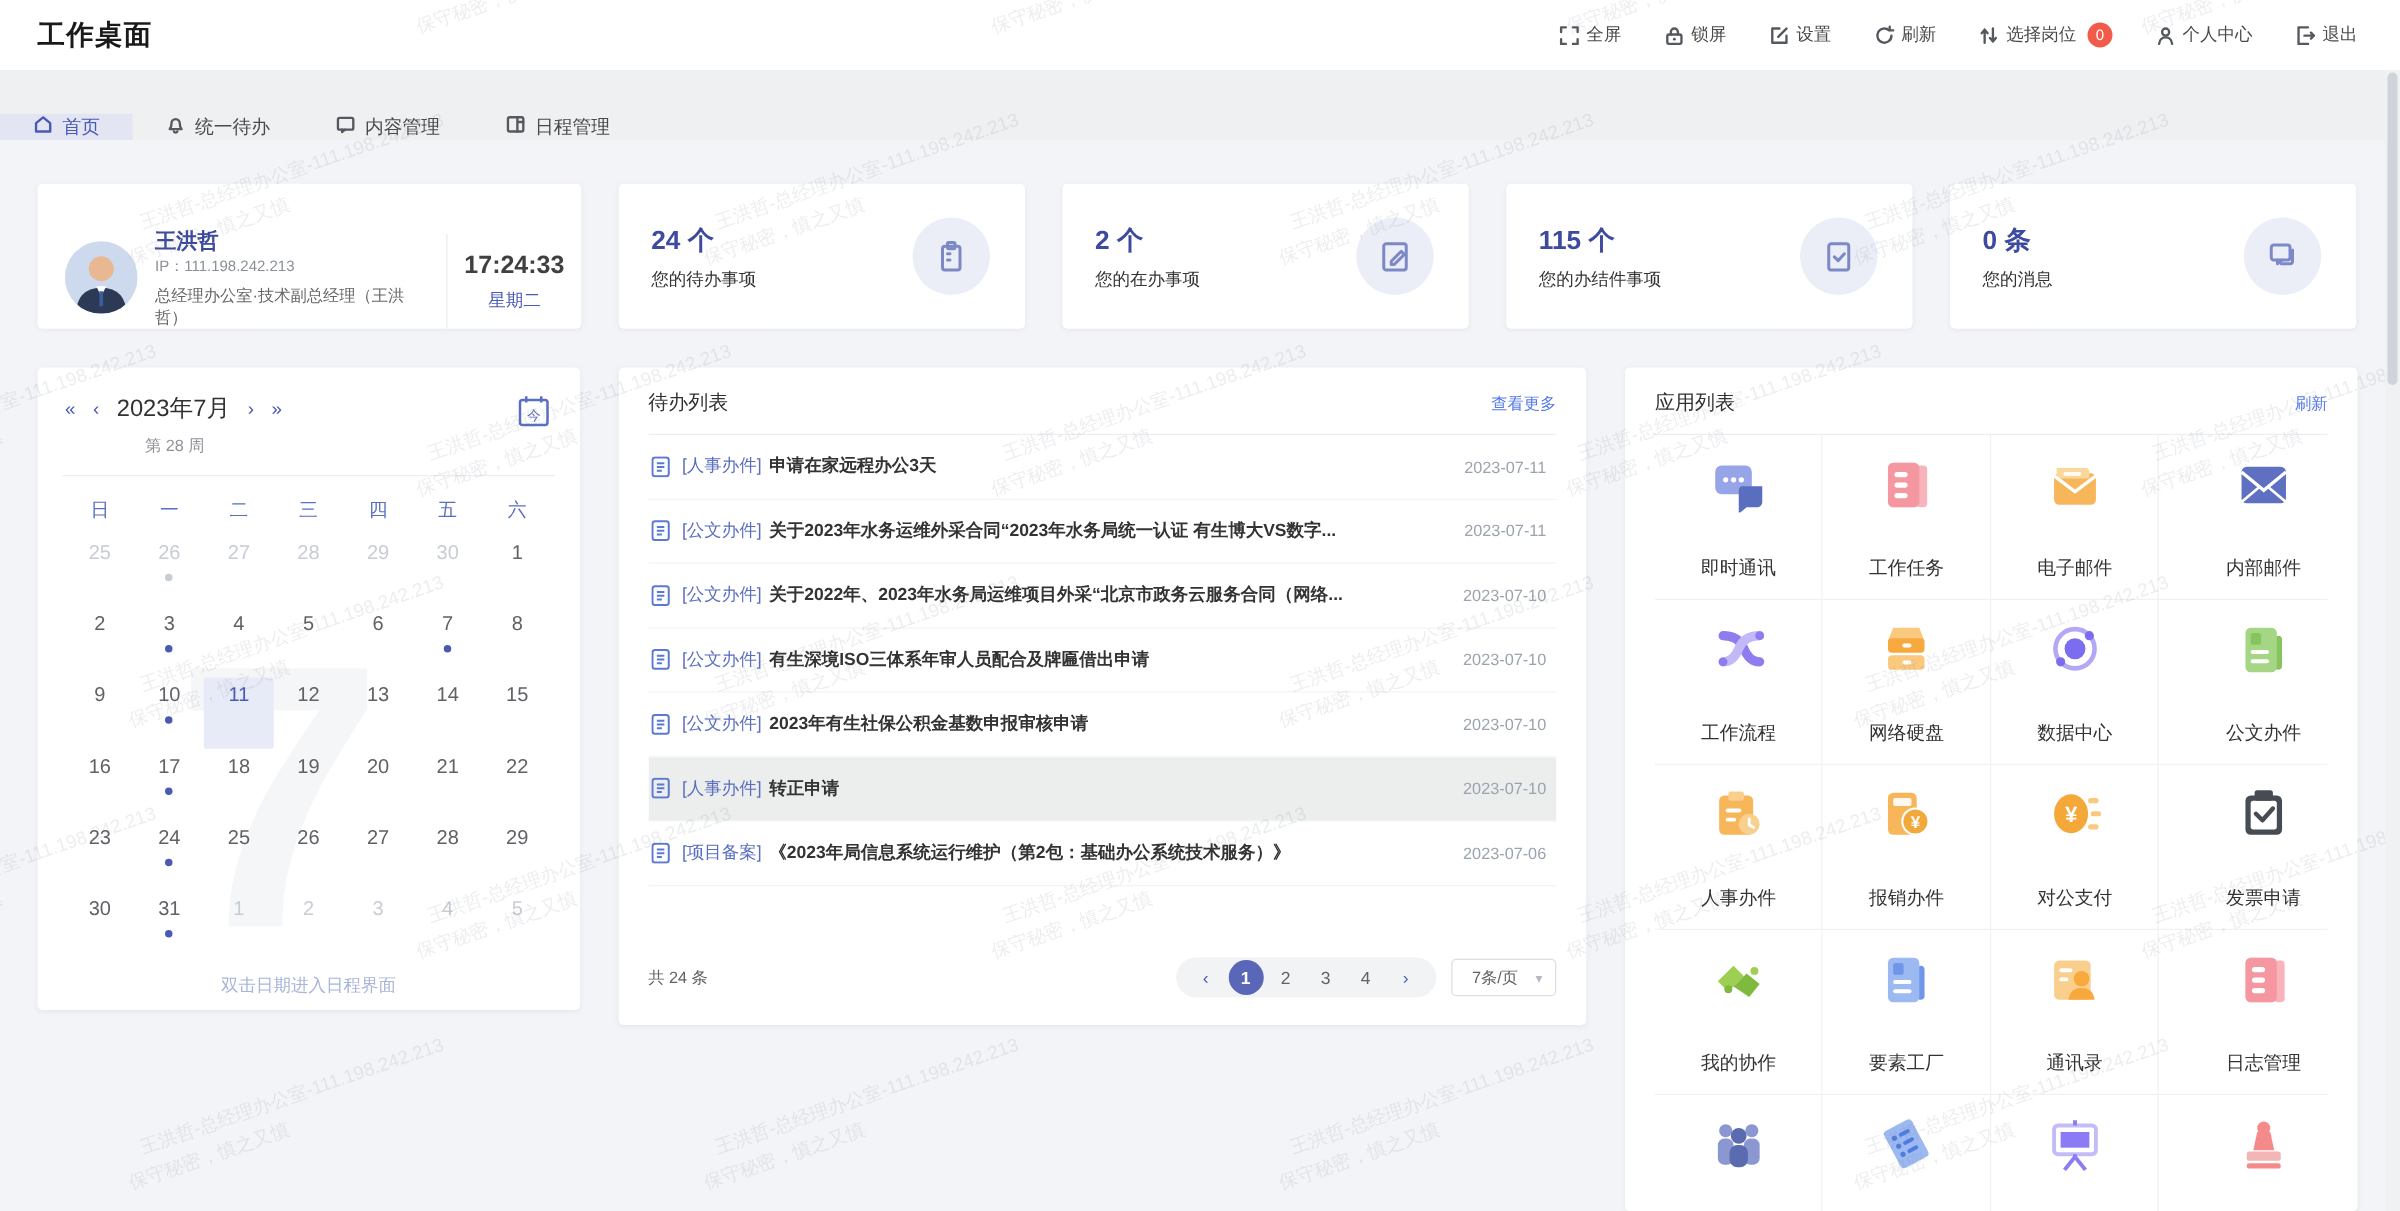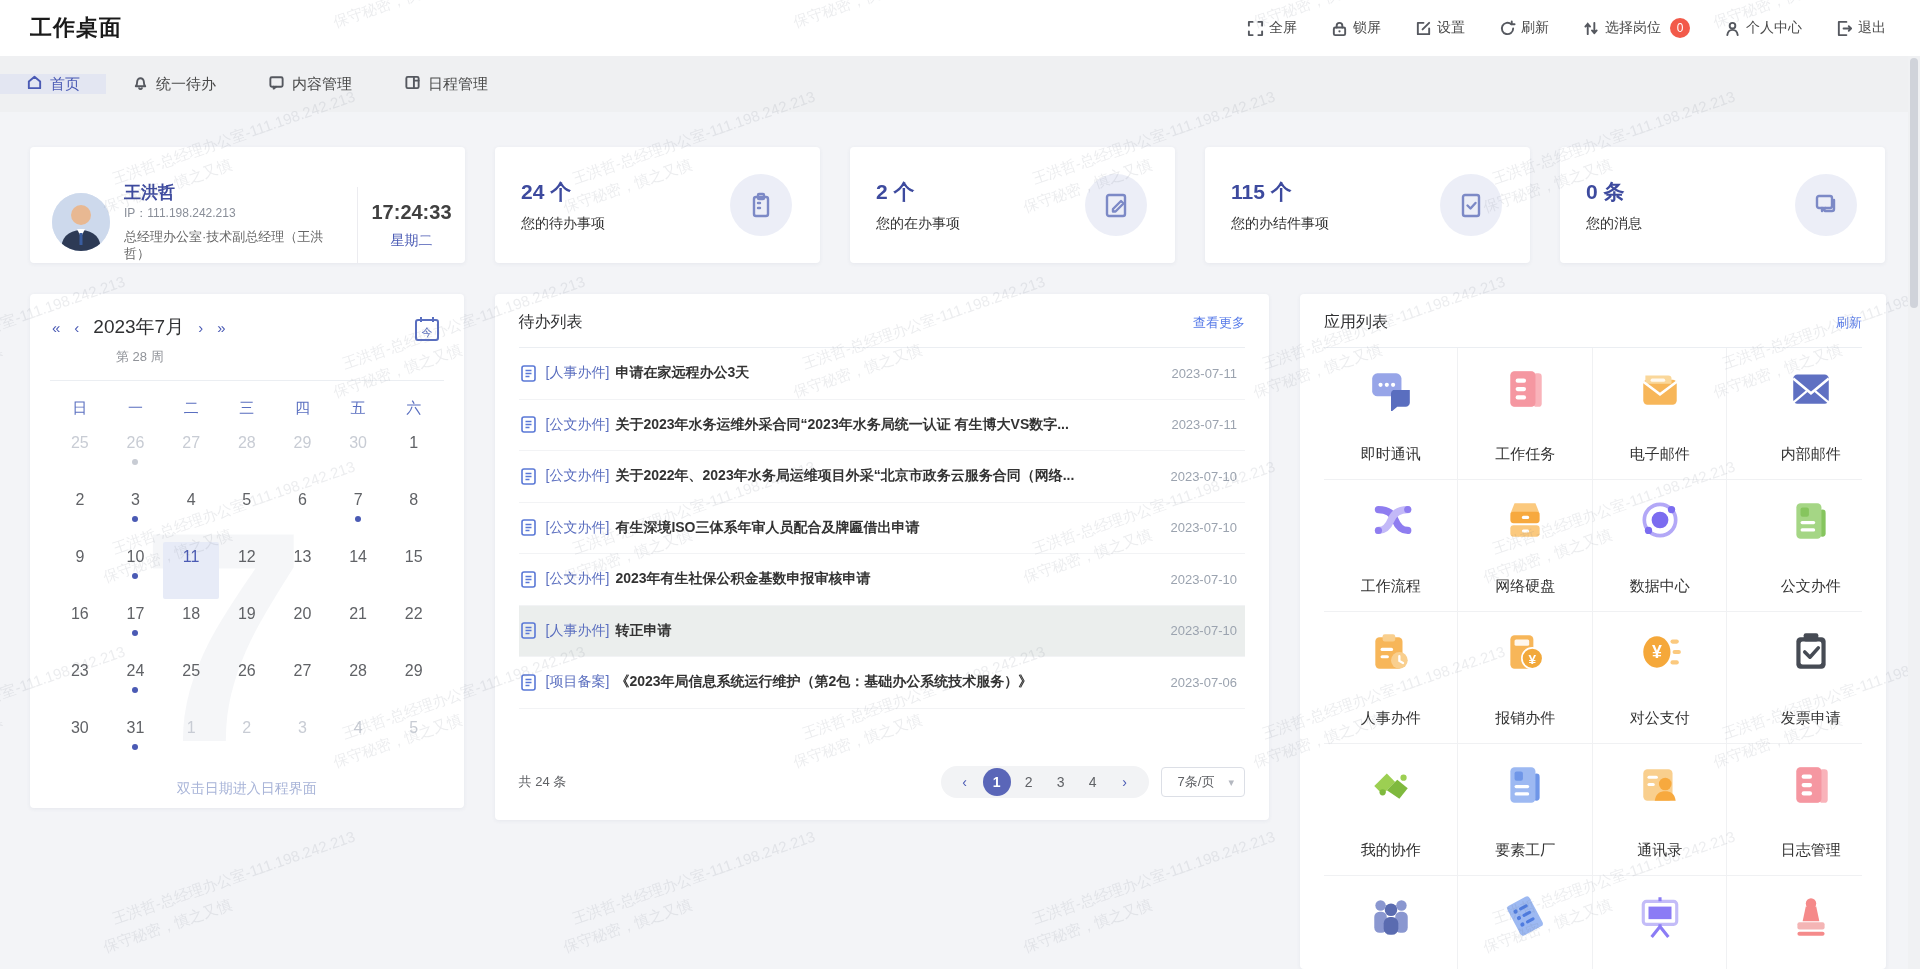--- a/index.html
+++ b/index.html
@@ -8,21 +8,21 @@
 
   
   .hdr { height:56px; background:#fff; display:flex; align-items:center; justify-content:space-between; padding:0 34px 0 30px; position:relative; z-index:2; }
   .hdr-title { font-size:22px; font-weight:bold; color:#1a1a1a; letter-spacing:1px; }
   .hdr-actions { display:flex; align-items:center; gap:34px; }
   .hdr-item { display:flex; align-items:center; gap:5px; font-size:14px; color:#4a4a4a; cursor:pointer; }
   .hdr-item svg { display:block; }
   .badge { background:#f25a4a; color:#fff; min-width:20px; height:20px; border-radius:50%; font-size:12px; display:inline-flex; align-items:center; justify-content:center; margin-left:4px; }
 
   
-  .tabbar { height:56px; background:#eff0f2; display:flex; align-items:center; position:relative; z-index:2; }
+  .tabbar { height:56px; background:#eff0f2; display:flex; align-items:flex-end; position:relative; z-index:2; }
   .tab { display:flex; align-items:center; gap:7px; padding:0 26px; font-size:15px; color:#4a4a4a; cursor:pointer; }
   .tab.active { background:#e3e6f2; color:#4a5ab4; }
 
   
   .content { position:relative; padding:35px 34px 0 30px; z-index:1; }
   .card { background:#fff; border-radius:4px; box-shadow:0 1px 4px rgba(60,70,120,.07); }
 
   .row-cards { display:flex; gap:30px; margin-bottom:31px; }
   .user-card { width:435px; height:116px; display:flex; align-items:flex-end; }
   .uc-left { flex:1; display:flex; align-items:center; gap:14px; padding:0 10px 0 22px; }

